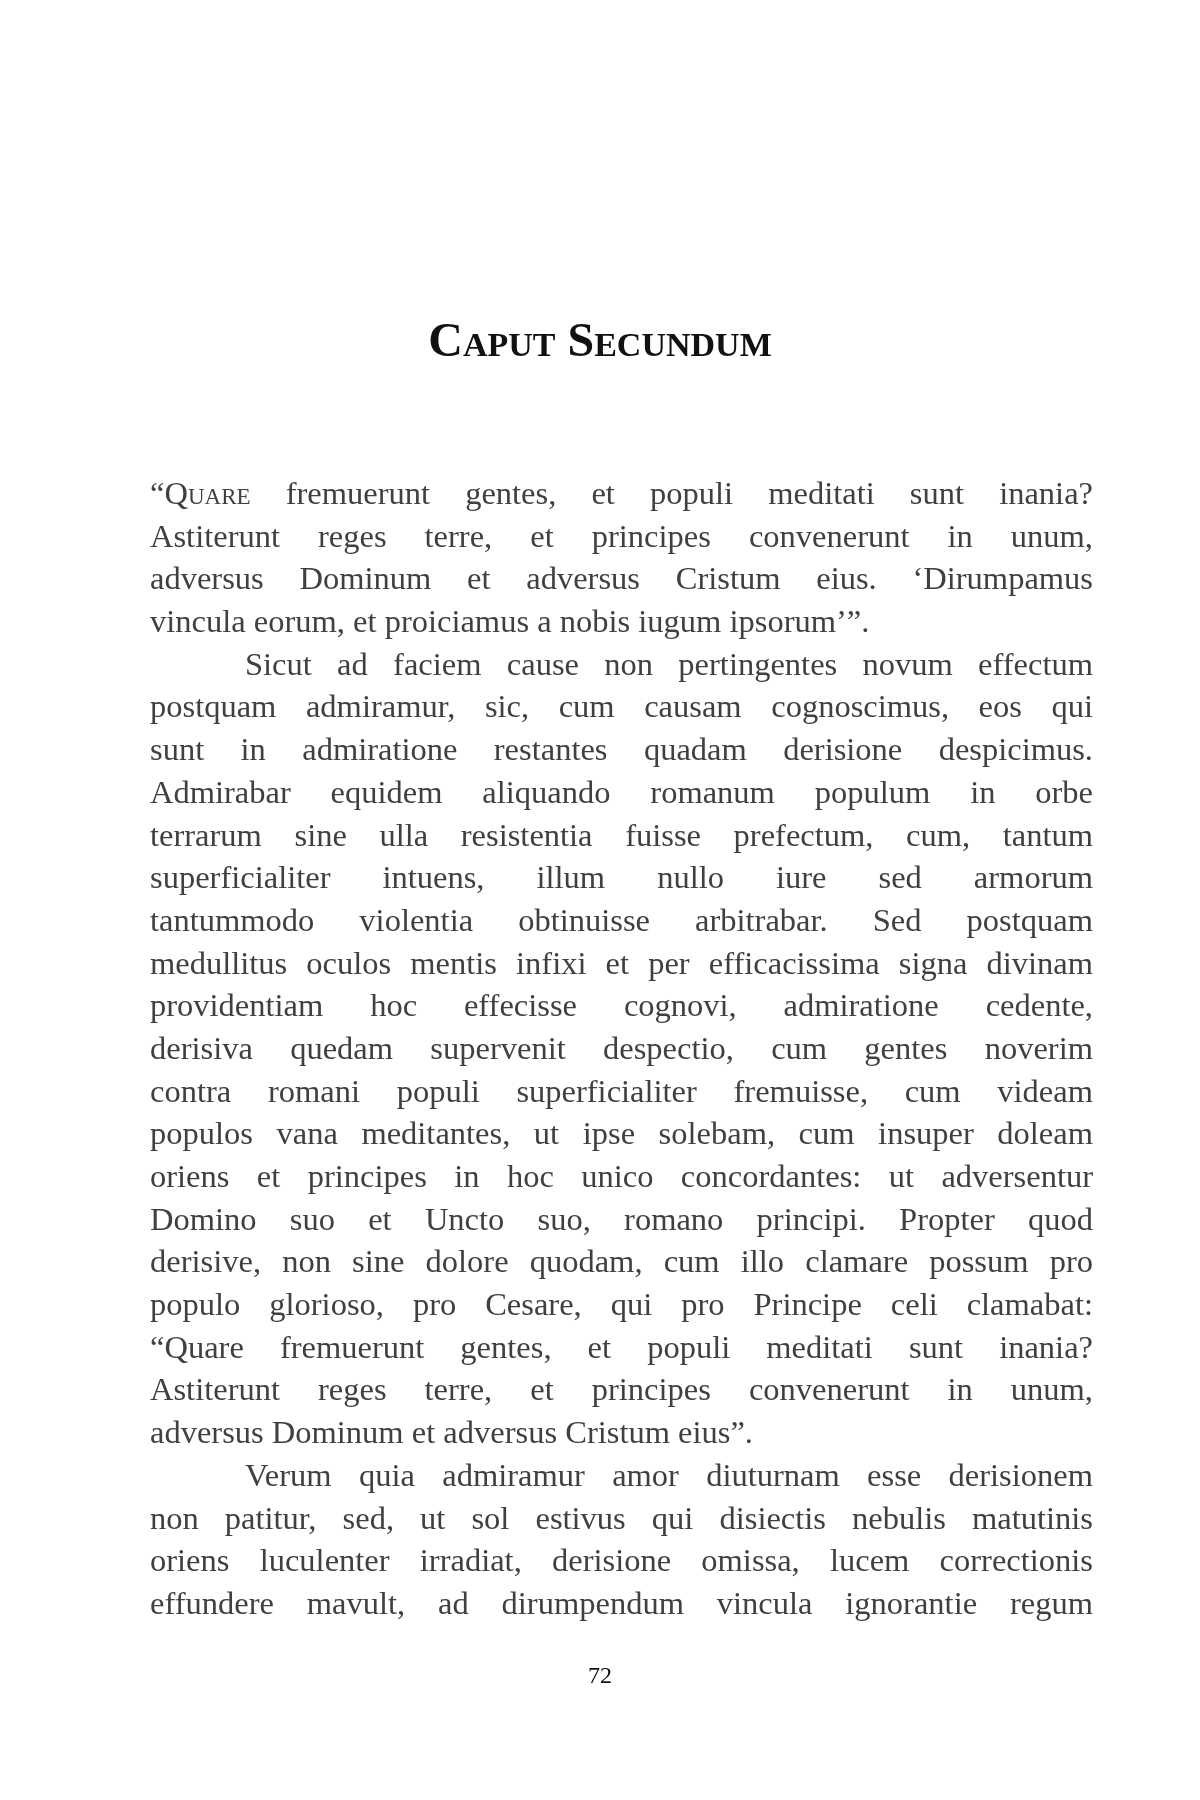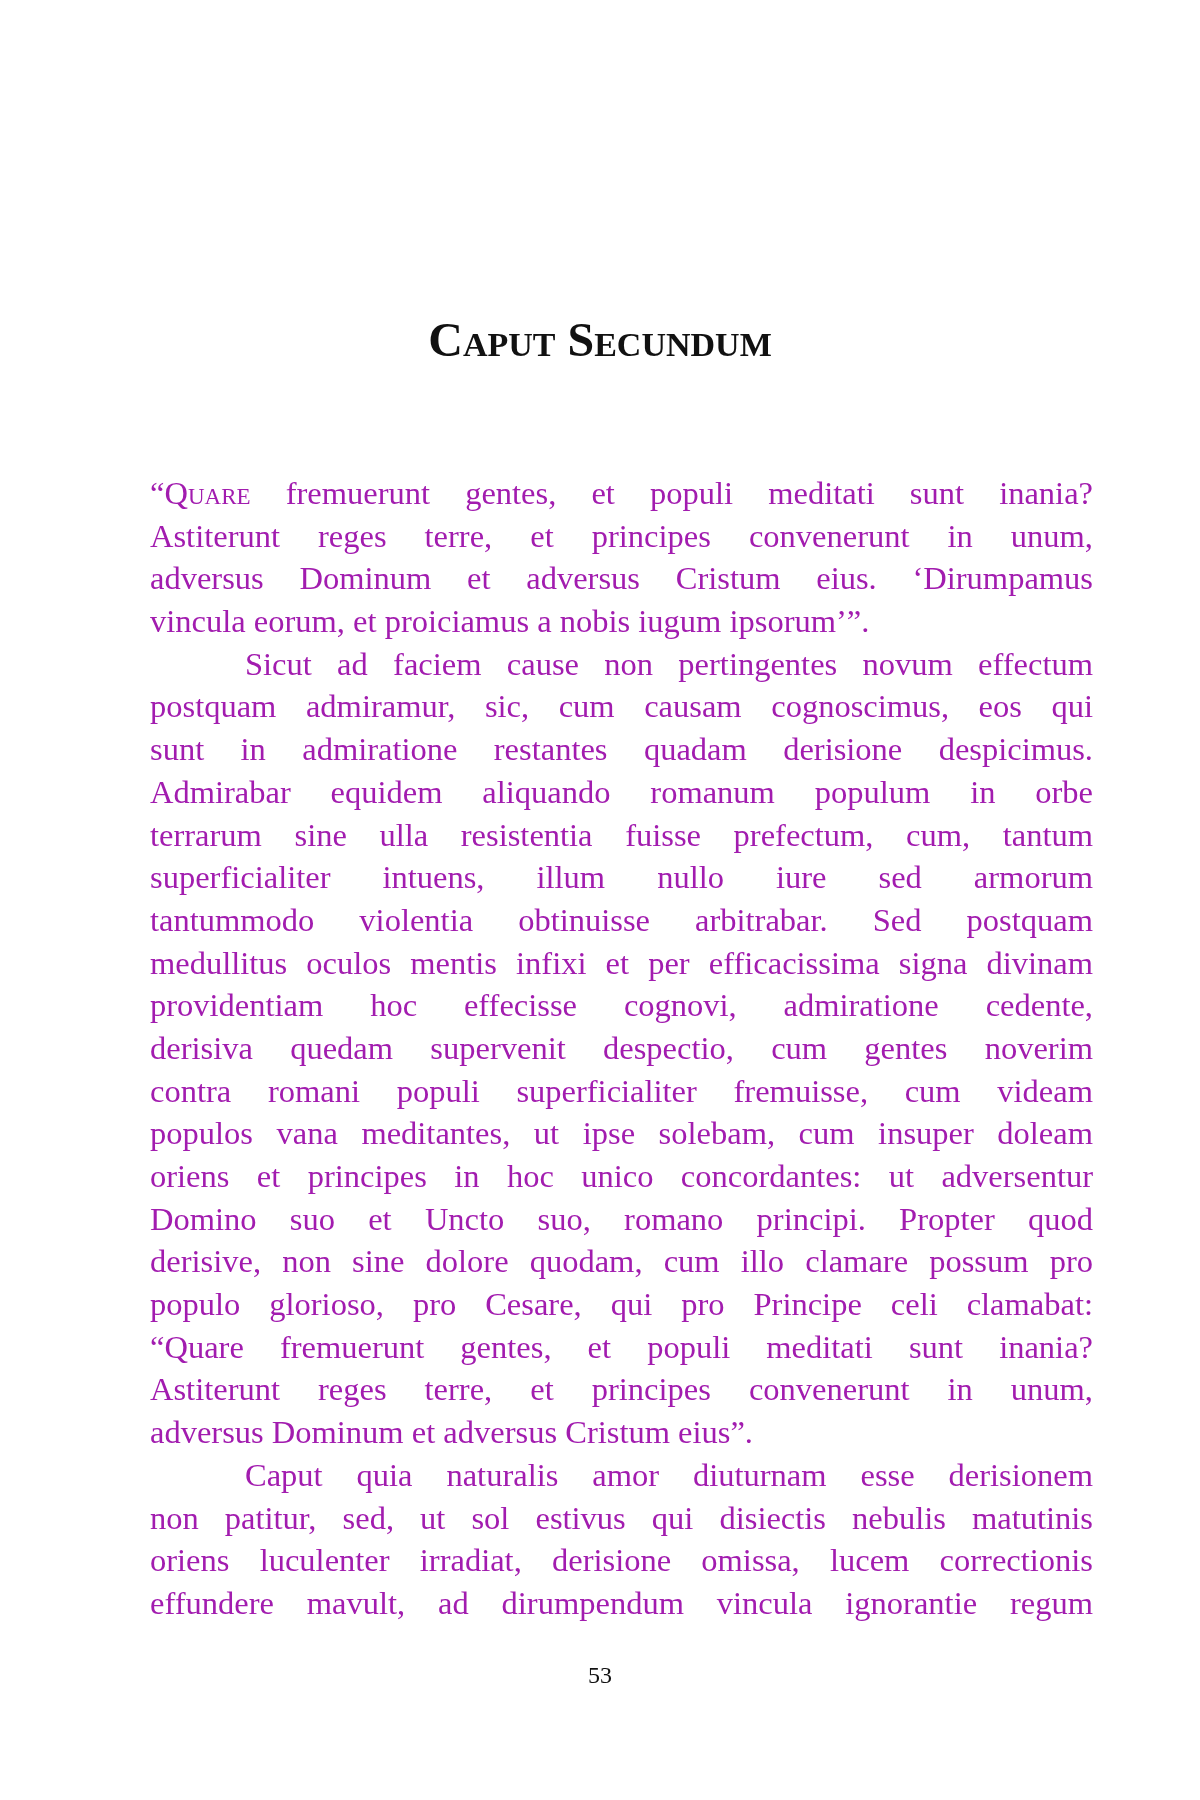--- a/index.html
+++ b/index.html
@@ -35,21 +35,21 @@
       color: #111;
     }
     .body-text {
       position: absolute;
       left: 150px;
       top: 472px;
       width: 943px;
       font-size: 32.5px;
       line-height: 42.7px;
       text-align: justify;
-      color: #a21caf;
+      color: #404040;
     }
     .body-text .line {
       display: block;
       white-space: nowrap;
       text-align: justify;
       text-align-last: justify;
       height: 42.7px;
       overflow: visible;
     }
     .body-text .line.last {
@@ -99,21 +99,21 @@
     <span class="line">contra romani populi superficialiter fremuisse, cum videam</span>
     <span class="line">populos vana meditantes, ut ipse solebam, cum insuper doleam</span>
     <span class="line">oriens et principes in hoc unico concordantes: ut adversentur</span>
     <span class="line">Domino suo et Uncto suo, romano principi. Propter quod</span>
     <span class="line">derisive, non sine dolore quodam, cum illo clamare possum pro</span>
     <span class="line">populo glorioso, pro Cesare, qui pro Principe celi clamabat:</span>
     <span class="line">“Quare fremuerunt gentes, et populi meditati sunt inania?</span>
     <span class="line">Astiterunt reges terre, et principes convenerunt in unum,</span>
     <span class="line last">adversus Dominum et adversus Cristum eius”.</span>
 
-    <span class="line indent">Caput quia naturalis amor diuturnam esse derisionem</span>
+    <span class="line indent">Verum quia admiramur amor diuturnam esse derisionem</span>
     <span class="line">non patitur, sed, ut sol estivus qui disiectis nebulis matutinis</span>
     <span class="line">oriens luculenter irradiat, derisione omissa, lucem correctionis</span>
     <span class="line">effundere mavult, ad dirumpendum vincula ignorantie regum</span>
   </div>
 
-  <div class="page-number">53</div>
+  <div class="page-number">72</div>
 
 </div>
 
 </body></html>

